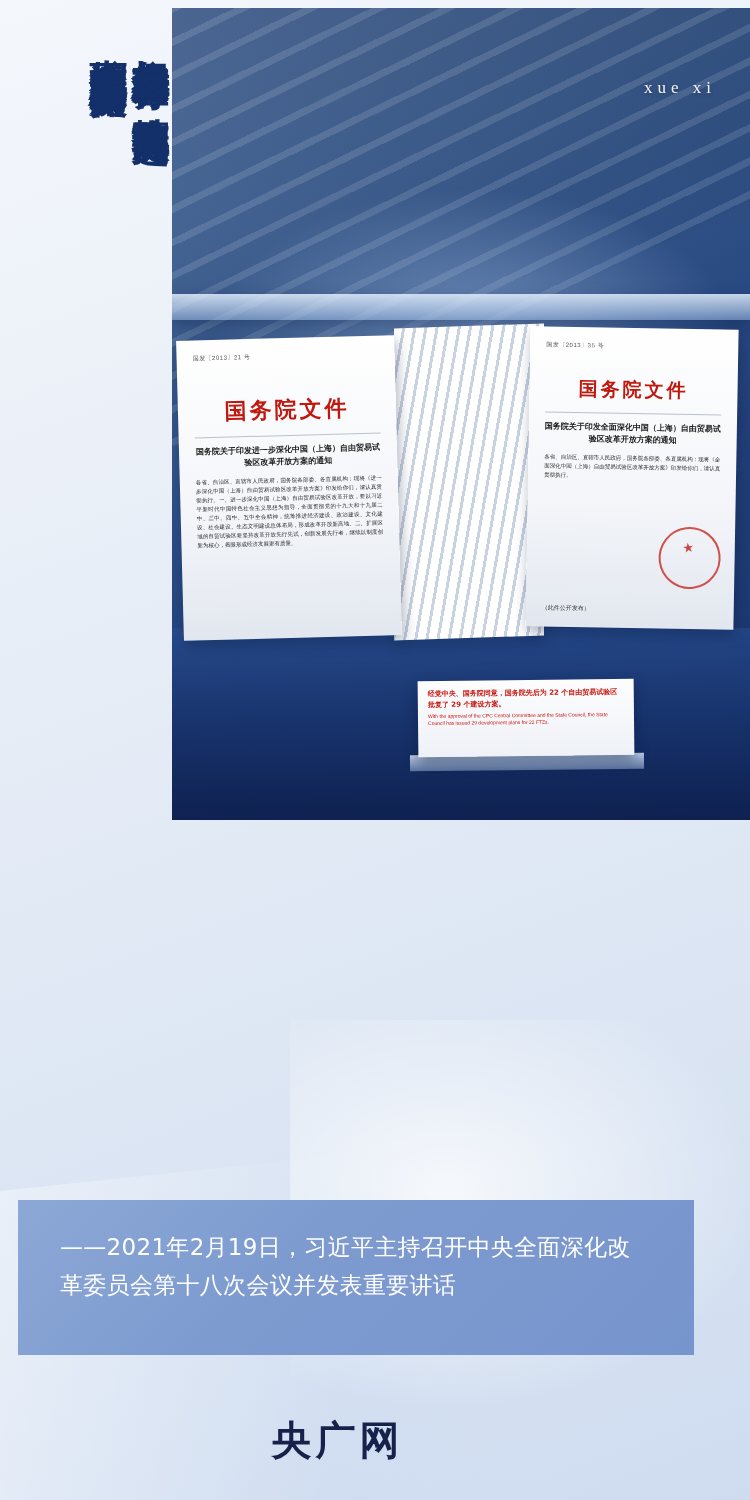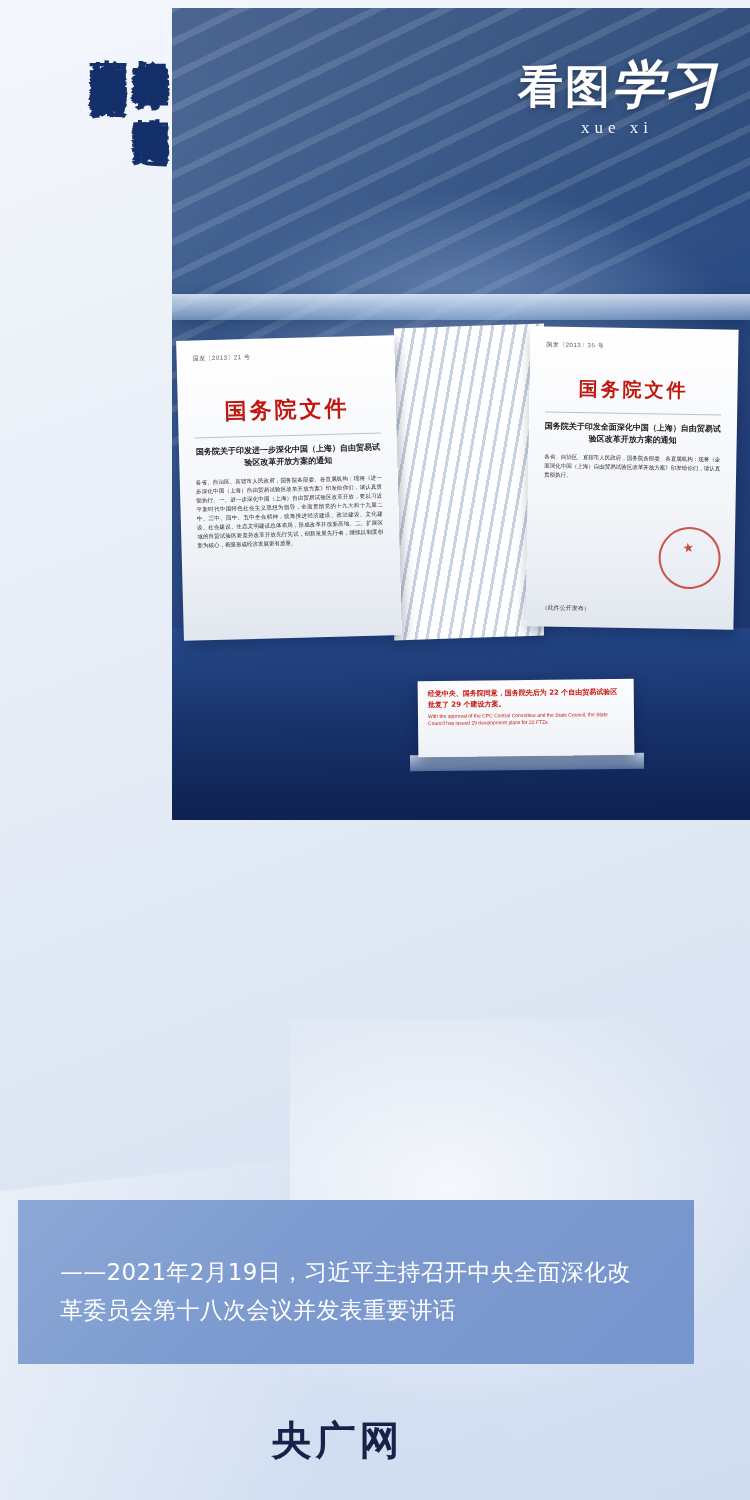--- a/index.html
+++ b/index.html
@@ -296,21 +296,21 @@
     line-height: 1;
     text-shadow: 0 2px 6px rgba(0,0,0,0.35);
   }
   .brand-main .script {
     font-family: "DejaVu Serif", serif;
     font-style: italic;
     font-size: 52px;
     letter-spacing: 0;
   }
   .brand-sub {
-    margin-top: 8px;
+    margin-top: 20px;
     font-family: "Liberation Serif", serif;
     font-size: 17px;
     letter-spacing: 5px;
     color: #f3f6fb;
     text-shadow: 0 1px 4px rgba(0,0,0,0.3);
     text-align: center;
   }
 
   
   .quote {
@@ -328,21 +328,21 @@
 
   
   .attrib {
     position: absolute;
     left: 18px;
     top: 1200px;
     width: 676px;
     min-height: 155px;
     background: linear-gradient(135deg, #8ba8d6 0%, #7e9bd0 40%, #7795cd 100%);
     box-sizing: border-box;
-    padding: 54px 42px 34px 42px;
+    padding: 29px 42px 34px 42px;
     color: #ffffff;
     font-family: "DejaVu Sans", "Liberation Sans", sans-serif;
     font-size: 23px;
     line-height: 1.65;
     letter-spacing: 0.3px;
   }
 
   
   .footer {
     position: absolute;
@@ -403,21 +403,20 @@
       <div class="doc-foot">（此件公开发布）</div>
     </div>
 
     <div class="card-base"></div>
     <div class="info-card">
       <div class="cn">经党中央、国务院同意，国务院先后为 22 个自由贸易试验区批复了 29 个建设方案。</div>
       <div class="en">With the approval of the CPC Central Committee and the State Council, the State Council has issued 29 development plans for 22 FTZs.</div>
     </div>
 
     <div class="brand">
-      <div class="brand-main"><span>看图</span><span class="script">学习</span></div>
       <div class="brand-sub">xue xi</div>
     </div>
   </div>
 
   <div class="headline">
     <div class="headline-col">扭住构建新发展格局目标任务 推动改革向更深层次挺进</div>
     <div class="headline-col second">发挥全面深化改革在构建新发展格局中的关键作用</div>
   </div>
 
 

